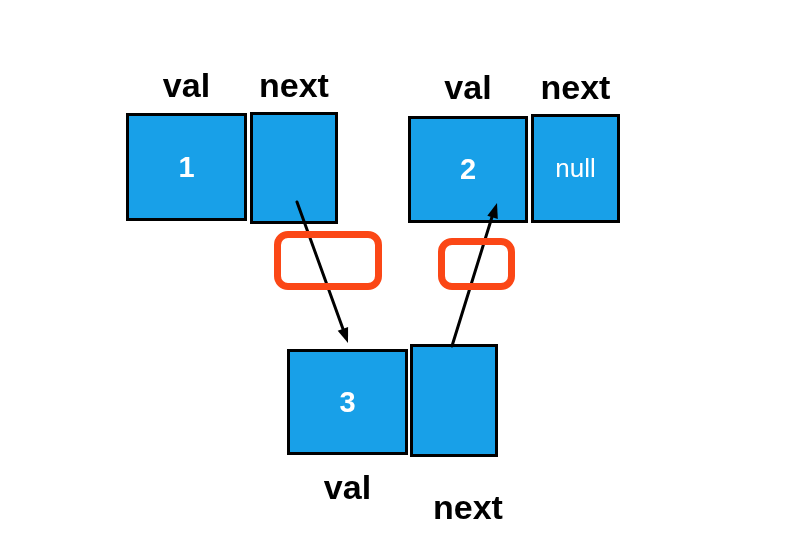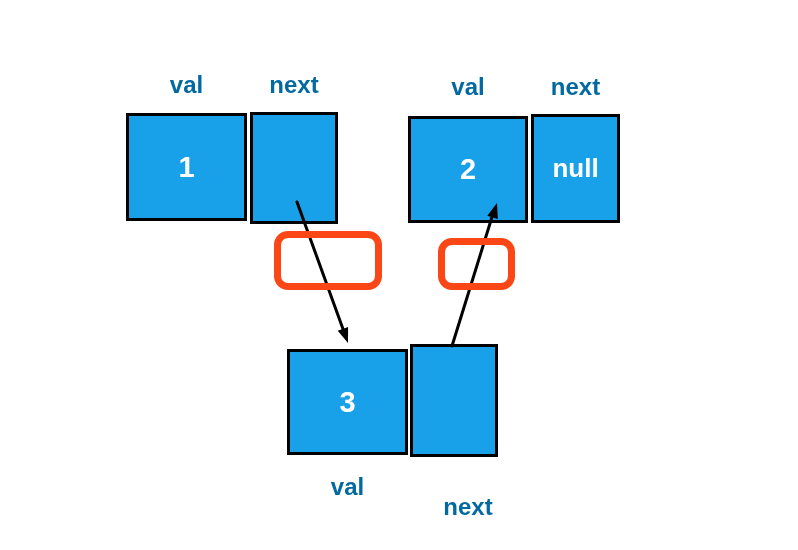--- a/index.html
+++ b/index.html
@@ -23,27 +23,27 @@
     color: #ffffff;
     display: flex;
     align-items: center;
     justify-content: center;
     font-weight: bold;
     font-size: 29px;
     z-index: 1;
   }
   .cell-null {
     font-size: 26px;
-    font-weight: 700;
+    font-weight: 400;
   }
   .lbl {
     position: absolute;
-    color: #0369a1;
+    color: #000000;
     font-weight: bold;
-    font-size: 24px;
+    font-size: 34px;
     text-align: center;
     z-index: 1;
     line-height: 30px;
   }
   .arrow-layer {
     position: absolute;
     left: 0;
     top: 0;
     width: 798px;
     height: 550px;

